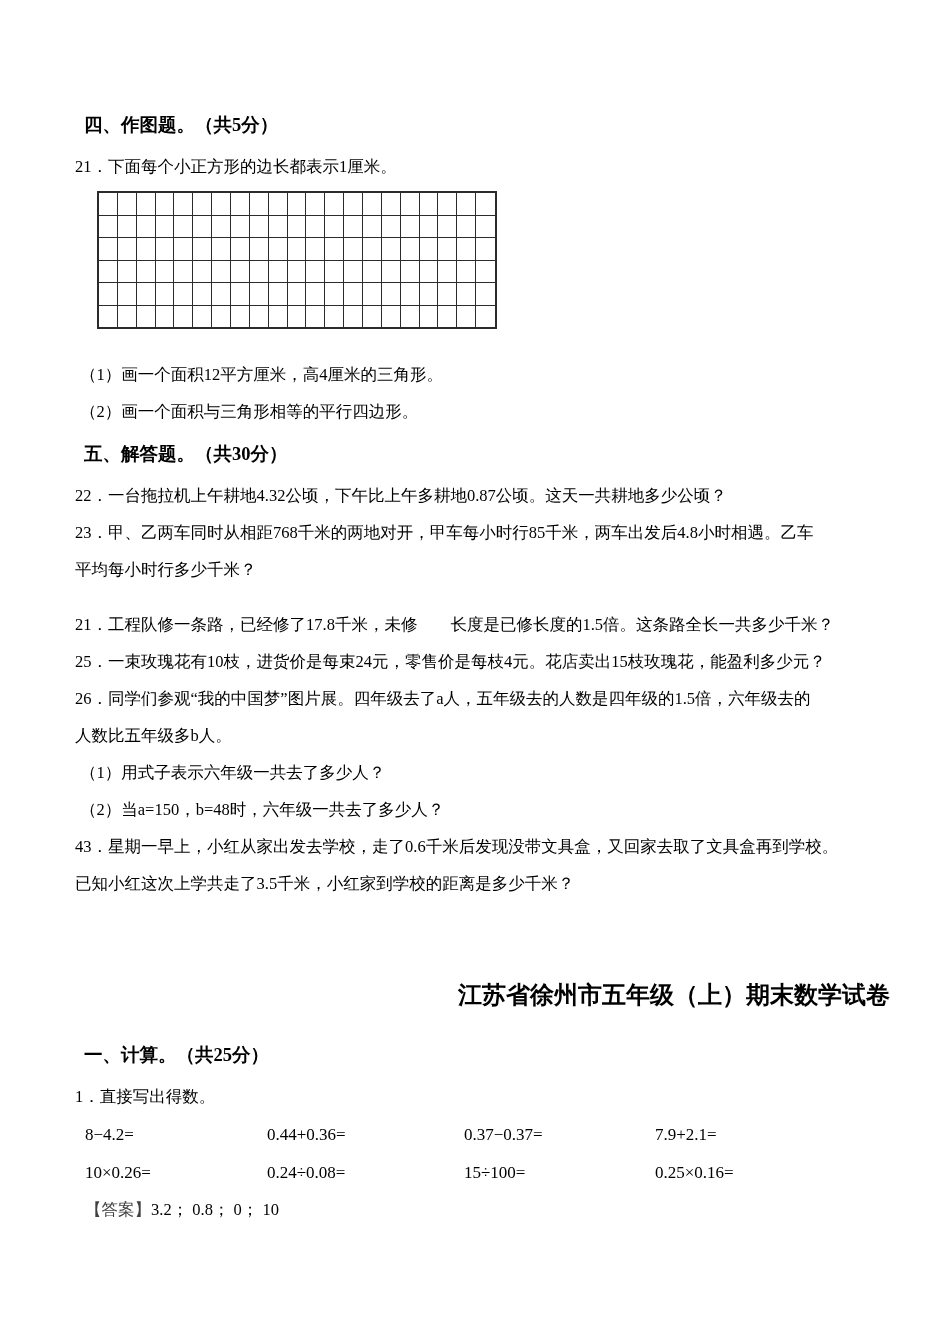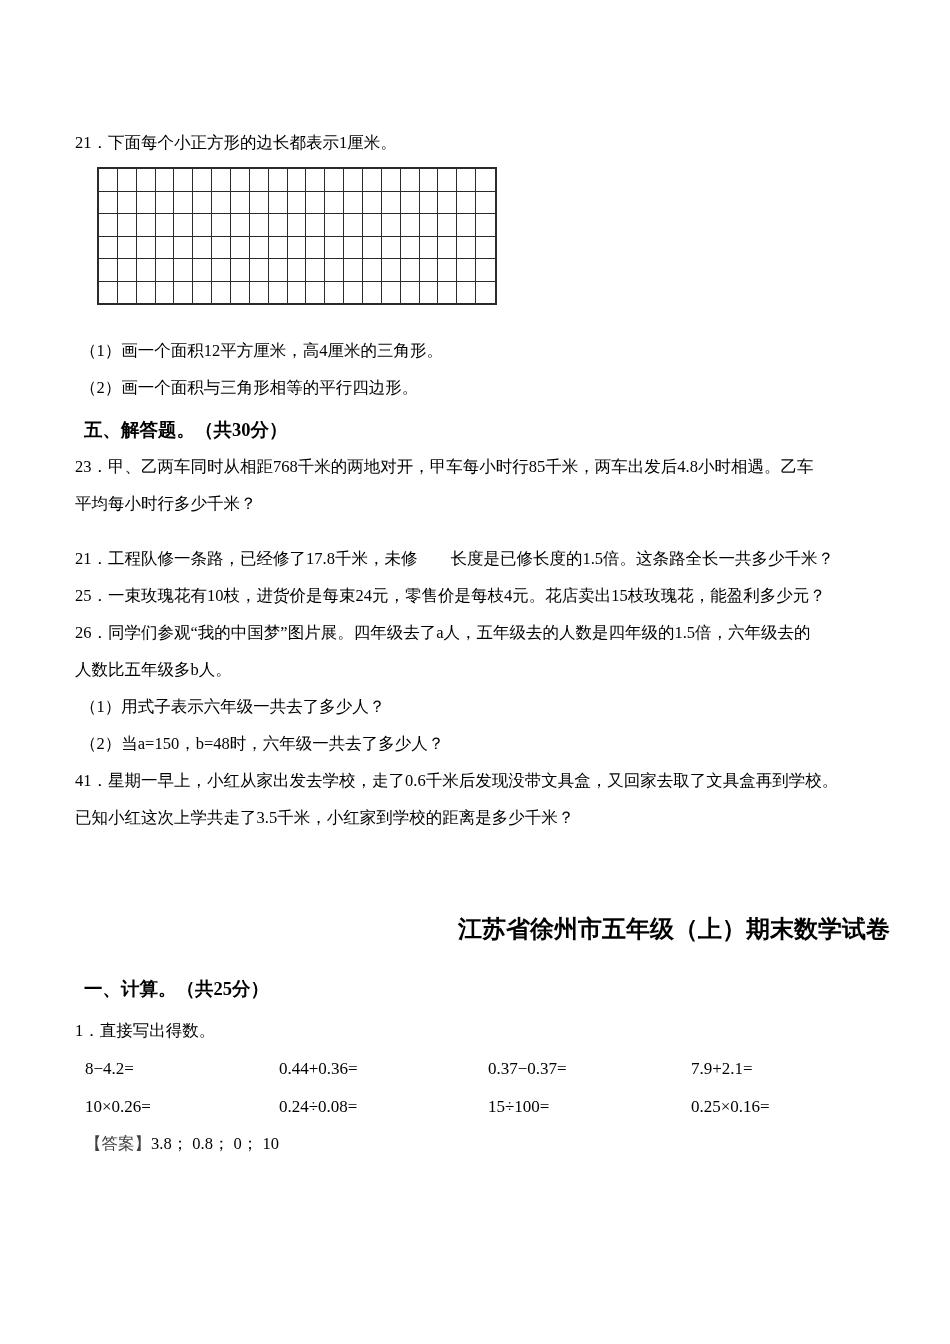--- a/index.html
+++ b/index.html
@@ -55,37 +55,37 @@
     margin:84px 0 0 0;
   }
   .calc-heading{margin-top:33px;}
   .eq-row{
     display:grid;
     grid-template-columns:182px 197px 191px 1fr;
     padding-left:10px;
     font-size:17px;
     line-height:24px;
     margin-top:14px;
-    gap:12px;
   }
   .eq-row .eq{white-space:nowrap;}
   .answer-line{
     font-size:16.5px;
     line-height:24px;
     margin:13px 0 0 0;
     padding-left:10px;
   }
   .answer-label{color:#404040;}
   .answer-value{color:#000000;}
 </style>
 </head>
 <body>
 
 <div class="page">
 
+  <h2 class="sec-heading">四、作图题。（共5分）</h2>
 
   <p class="line heading-gap">21．下面每个小正方形的边长都表示1厘米。</p>
 
   <div class="grid-wrap">
     <div class="cm-grid" style="grid-template-columns: repeat(21, 1fr);">
         <div class="cell"></div>
         <div class="cell"></div>
         <div class="cell"></div>
         <div class="cell"></div>
         <div class="cell"></div>
@@ -211,29 +211,30 @@
         <div class="cell"></div>
         <div class="cell"></div>
       </div>
   </div>
 
   <p class="line sub grid-after">（1）画一个面积12平方厘米，高4厘米的三角形。</p>
   <p class="line sub gap-q">（2）画一个面积与三角形相等的平行四边形。</p>
 
   <h2 class="sec-heading heading-gap">五、解答题。（共30分）</h2>
 
+  <p class="line heading-gap">22．一台拖拉机上午耕地4.32公顷，下午比上午多耕地0.87公顷。这天一共耕地多少公顷？</p>
   <p class="line">23．甲、乙两车同时从相距768千米的两地对开，甲车每小时行85千米，两车出发后4.8小时相遇。乙车</p>
   <p class="line">平均每小时行多少千米？</p>
   <p class="line gap-lg">21．工程队修一条路，已经修了17.8千米，未修　　长度是已修长度的1.5倍。这条路全长一共多少千米？</p>
   <p class="line gap-md">25．一束玫瑰花有10枝，进货价是每束24元，零售价是每枝4元。花店卖出15枝玫瑰花，能盈利多少元？</p>
   <p class="line">26．同学们参观“我的中国梦”图片展。四年级去了a人，五年级去的人数是四年级的1.5倍，六年级去的</p>
   <p class="line">人数比五年级多b人。</p>
   <p class="line sub">（1）用式子表示六年级一共去了多少人？</p>
   <p class="line sub">（2）当a=150，b=48时，六年级一共去了多少人？</p>
-  <p class="line">41．星期一早上，小红从家出发去学校，走了0.6千米后发现没带文具盒，又回家去取了文具盒再到学校。</p>
+  <p class="line">43．星期一早上，小红从家出发去学校，走了0.6千米后发现没带文具盒，又回家去取了文具盒再到学校。</p>
   <p class="line">已知小红这次上学共走了3.5千米，小红家到学校的距离是多少千米？</p>
 
   <h1 class="paper-title">江苏省徐州市五年级（上）期末数学试卷</h1>
 
   <h2 class="sec-heading calc-heading">一、计算。（共25分）</h2>
 
   <p class="line heading-gap">1．直接写出得数。</p>
 
   <div class="eq-row">
     <span class="eq">8−4.2=</span>
@@ -243,16 +244,16 @@
   </div>
 
   <div class="eq-row">
     <span class="eq">10×0.26=</span>
     <span class="eq">0.24÷0.08=</span>
     <span class="eq">15÷100=</span>
     <span class="eq">0.25×0.16=</span>
   </div>
 
   <p class="answer-line">
-    <span class="answer-label">【答案】</span><span class="answer-value">3.8； 0.8； 0； 10</span>
+    <span class="answer-label">【答案】</span><span class="answer-value">3.2； 0.8； 0； 10</span>
   </p>
 
 </div>
 
 </body></html>

